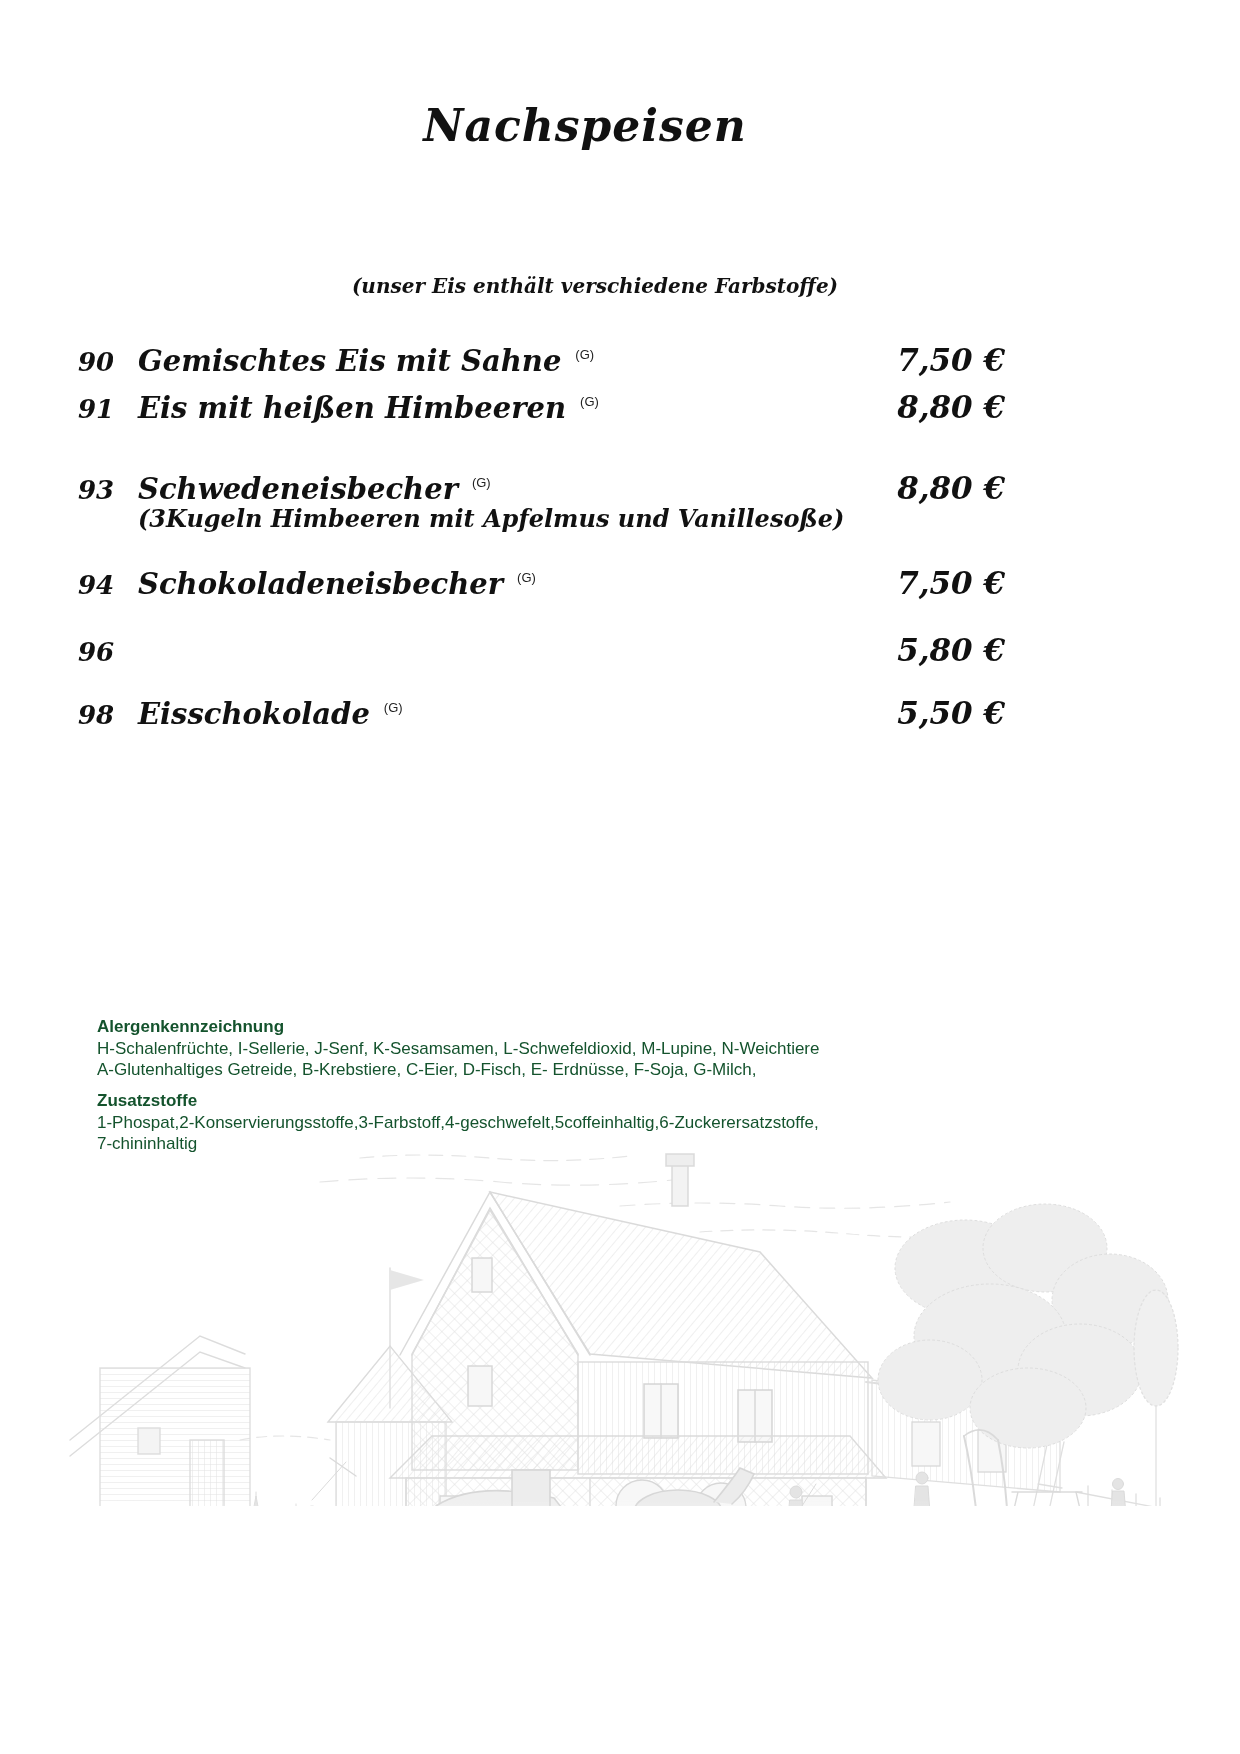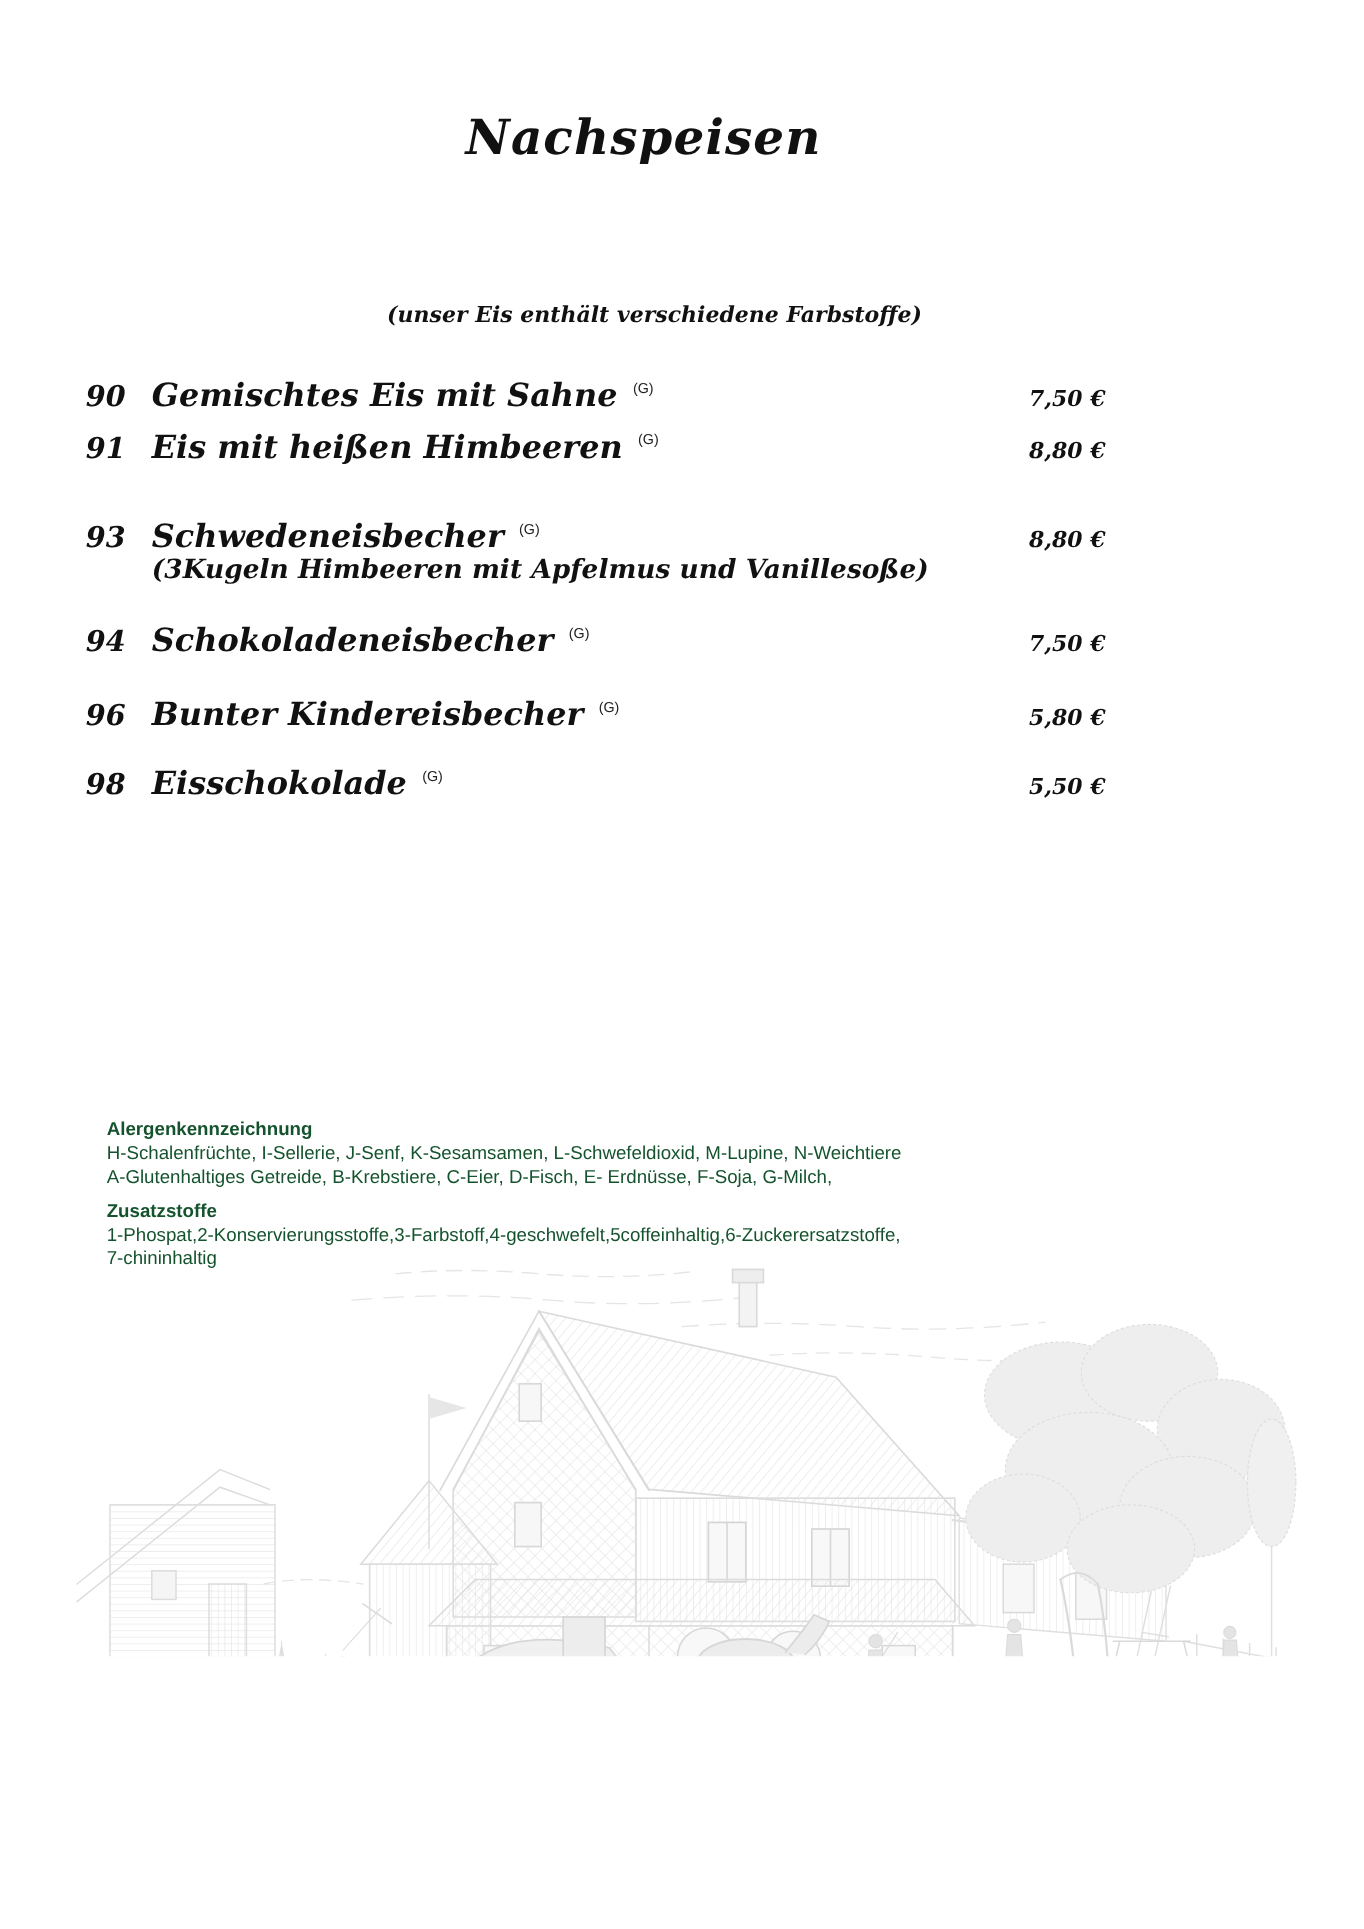--- a/index.html
+++ b/index.html
@@ -55,21 +55,21 @@
   .sup{
     font-family:"Liberation Sans","DejaVu Sans",sans-serif;
     font-style:normal;
     font-weight:400;
     font-size:13px;
     color:#222;
     position:relative;
     top:-12px;
     margin-left:14px;
   }
-  .price{ font-size:20px; justify-self:end; white-space:nowrap; }
+  .price{ font-size:31px; justify-self:end; white-space:nowrap; }
   .desc{
     grid-column:2 / 4;
     font-size:24px;
     font-style:italic;
     font-weight:600;
     margin-top:-2px;
     white-space:nowrap;
   }
   
   .footblock{
@@ -321,21 +321,20 @@
       <div class="desc">(3Kugeln Himbeeren mit Apfelmus und Vanillesoße)</div>
     </div>
       <div class="row" style="top: 565px;">
       <span class="num">94</span>
       <span class="name-wrap"><span class="name">Schokoladeneisbecher</span><span class="sup">(G)</span></span>
       <span class="price">7,50 €</span>
 
     </div>
       <div class="row" style="top: 632px;">
       <span class="num">96</span>
-      <span class="name-wrap"><span class="name">Bunter Kindereisbecher</span><span class="sup">(G)</span></span>
       <span class="price">5,80 €</span>
 
     </div>
       <div class="row" style="top: 695px;">
       <span class="num">98</span>
       <span class="name-wrap"><span class="name">Eisschokolade</span><span class="sup">(G)</span></span>
       <span class="price">5,50 €</span>
 
     </div>
     </div>

